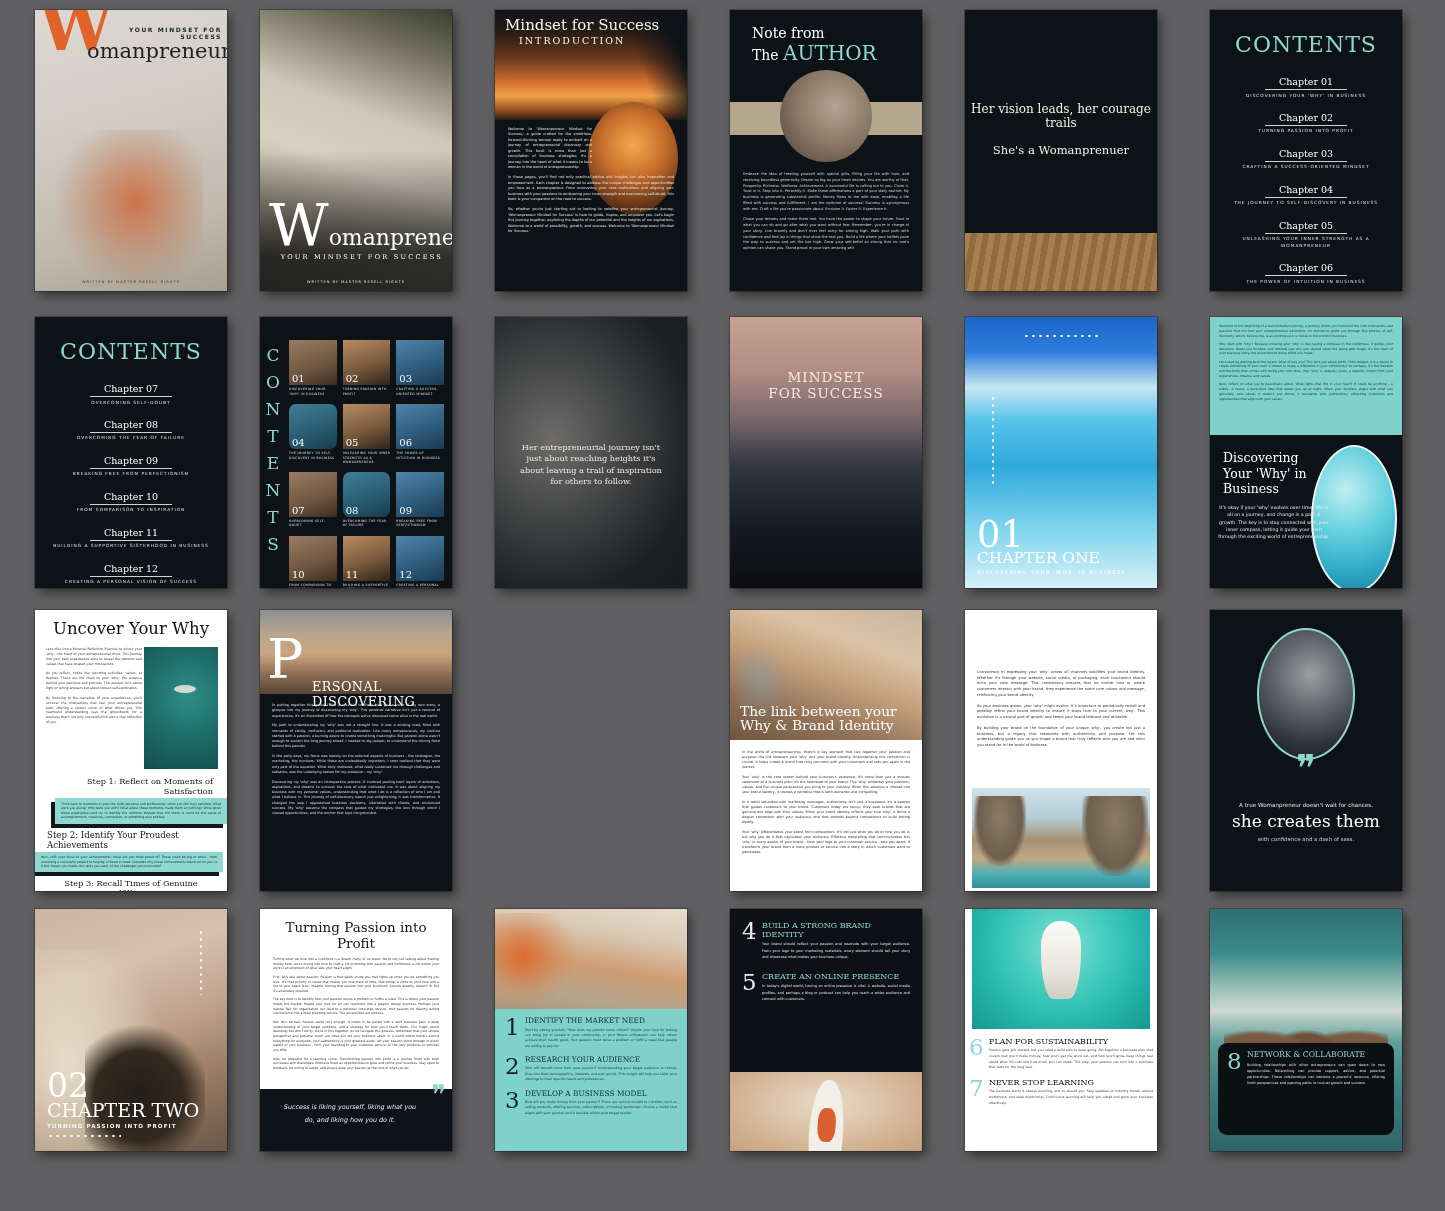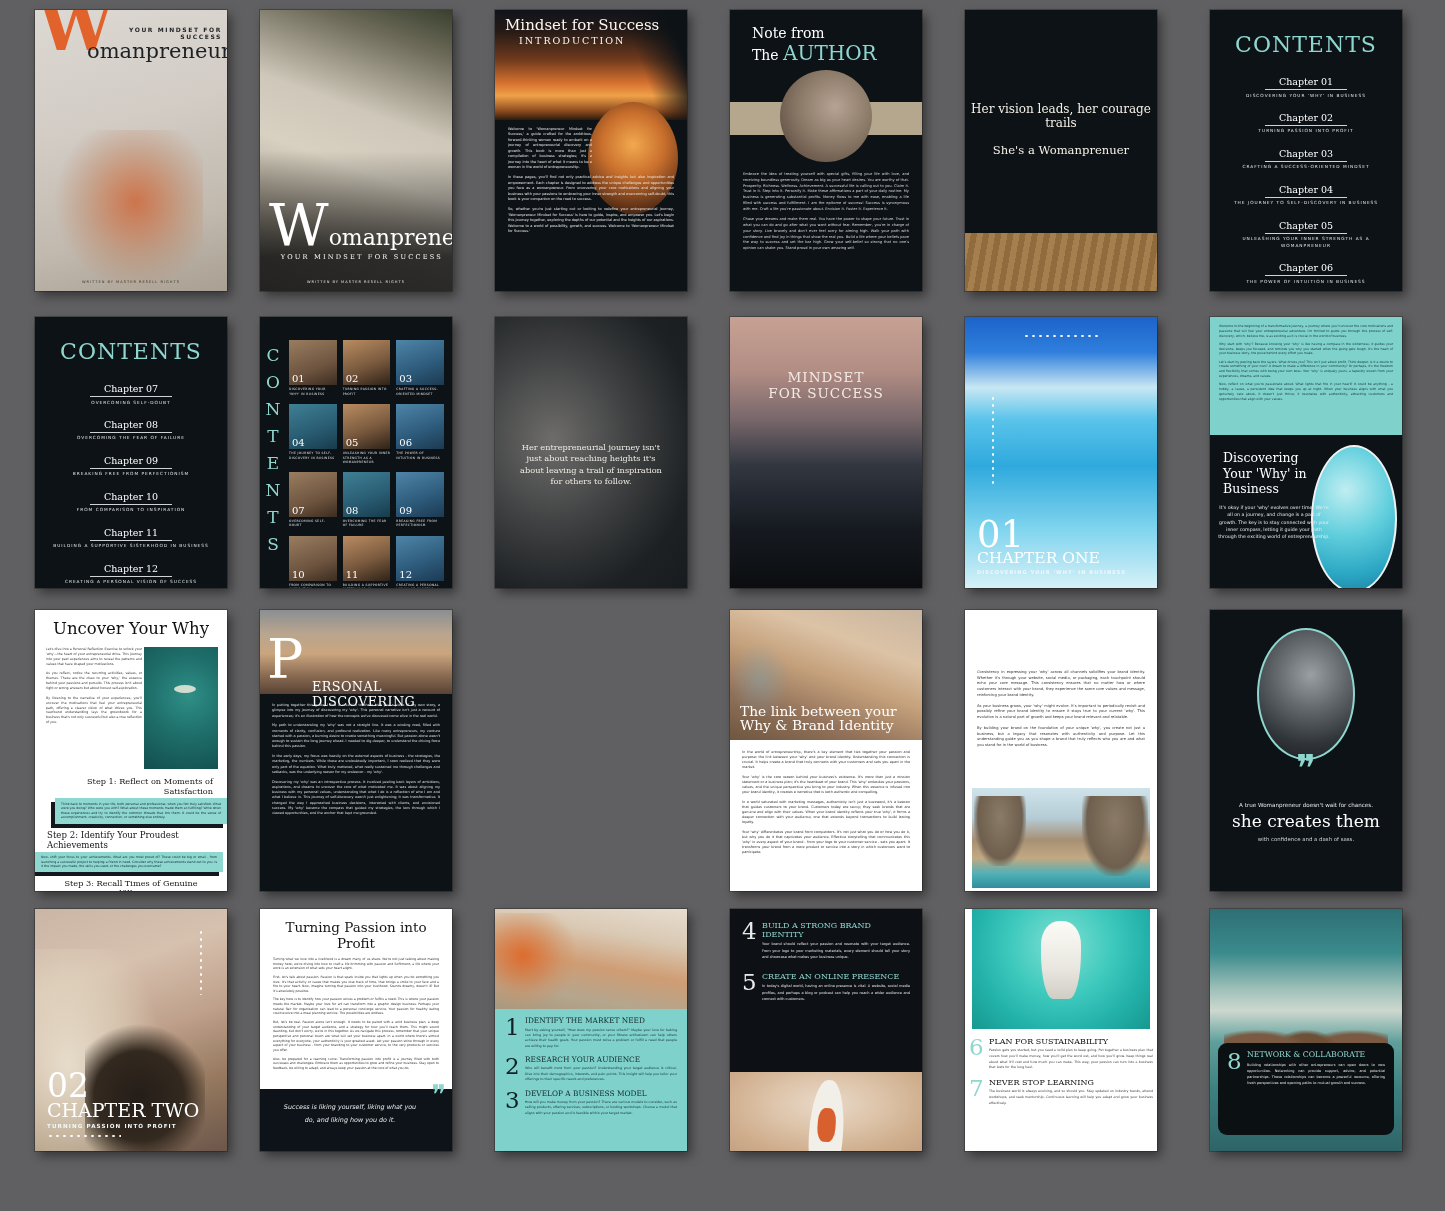--- a/index.html
+++ b/index.html
@@ -71,21 +71,21 @@
   .toc-item{text-align:center;margin-bottom:7px;}
   .toc-ch{font-size:9.5px;color:#fff;display:inline-block;border-bottom:.8px solid #cfd3d4;padding:0 14px 2px;}
   .toc-cap{font-size:4.3px;letter-spacing:1px;color:#e3e6e6;margin-top:2.5px;line-height:1.5;}
 
   
   .p08-vert{position:absolute;left:3px;top:28px;writing-mode:vertical-rl;text-orientation:upright;font-size:17px;letter-spacing:7px;color:var(--teal);}
   .p08-grid{position:absolute;left:29px;right:8px;top:23px;display:grid;grid-template-columns:repeat(3,1fr);column-gap:6px;row-gap:3px;}
   .tile-ph{position:relative;height:45px;background:linear-gradient(160deg,#9a7d60 0%,#6e5540 60%,#3c2c20 100%);}
   .tile:nth-child(3n+2) .tile-ph{background:linear-gradient(160deg,#b98c62 0%,#7a5a3e 55%,#2e2218 100%);}
   .tile:nth-child(3n) .tile-ph{background:linear-gradient(160deg,#4f85a8 0%,#2f5d7e 55%,#1c3a52 100%);}
-  .tile:nth-child(4) .tile-ph,.tile:nth-child(8) .tile-ph{background:linear-gradient(160deg,#3f7f95 0%,#2a5e74 55%,#173b4c 100%);}
+  .tile:nth-child(4) .tile-ph,.tile:nth-child(8) .tile-ph{background:linear-gradient(160deg,#3f7f95 0%,#2a5e74 55%,#173b4c 100%);border-radius:7px;}
   .tile-num{position:absolute;left:3px;bottom:1px;font-size:10px;color:#fff;}
   .tile-cap{font-size:3px;letter-spacing:.4px;color:#dfe3e3;line-height:1.5;margin:2px 0 4px;min-height:10px;}
 
   
   .ph-dusk{background:linear-gradient(180deg,#c7a193 0%,#b28d84 20%,#77666a 38%,#313640 55%,#161a20 78%,#0b0d10 100%);}
   .p09-title{position:absolute;top:52px;left:0;right:0;text-align:center;font-size:13.5px;letter-spacing:1px;color:#f3ece4;line-height:1.2;}
 
   
   .ph-underwater{background:linear-gradient(180deg,#1c63c9 0%,#2f7fdd 13%,#c8e7f3 26%,#59c3ea 38%,#2fa9dd 55%,#7fd4ee 78%,#d6f1f8 100%);}
   .chapter-block{position:absolute;left:12px;bottom:13px;color:#fff;}

